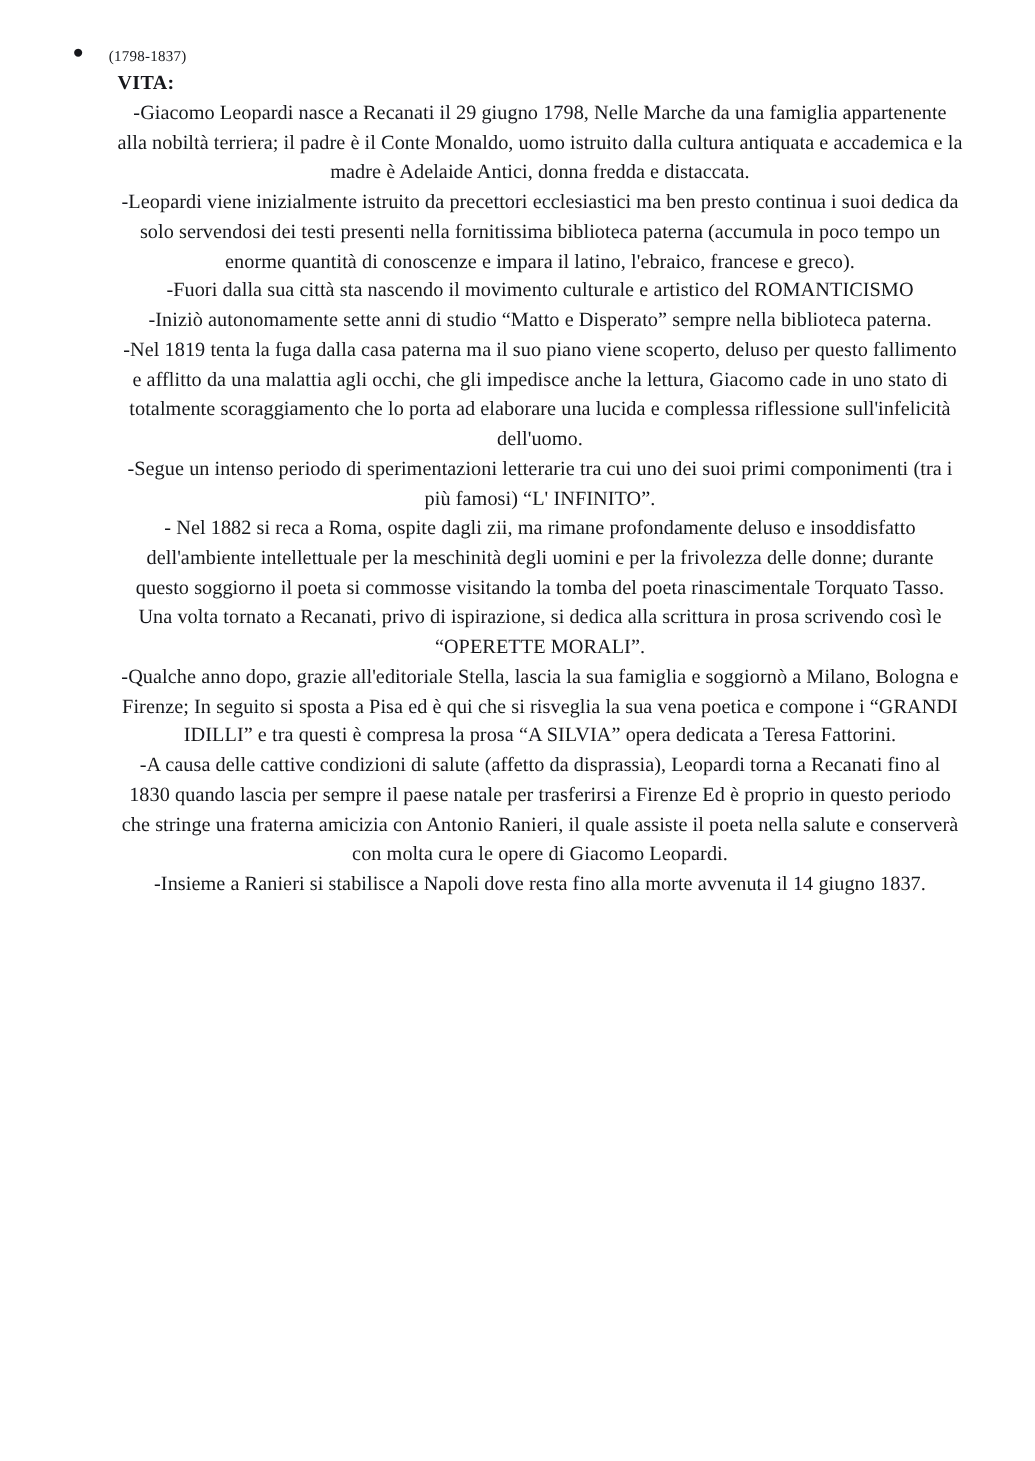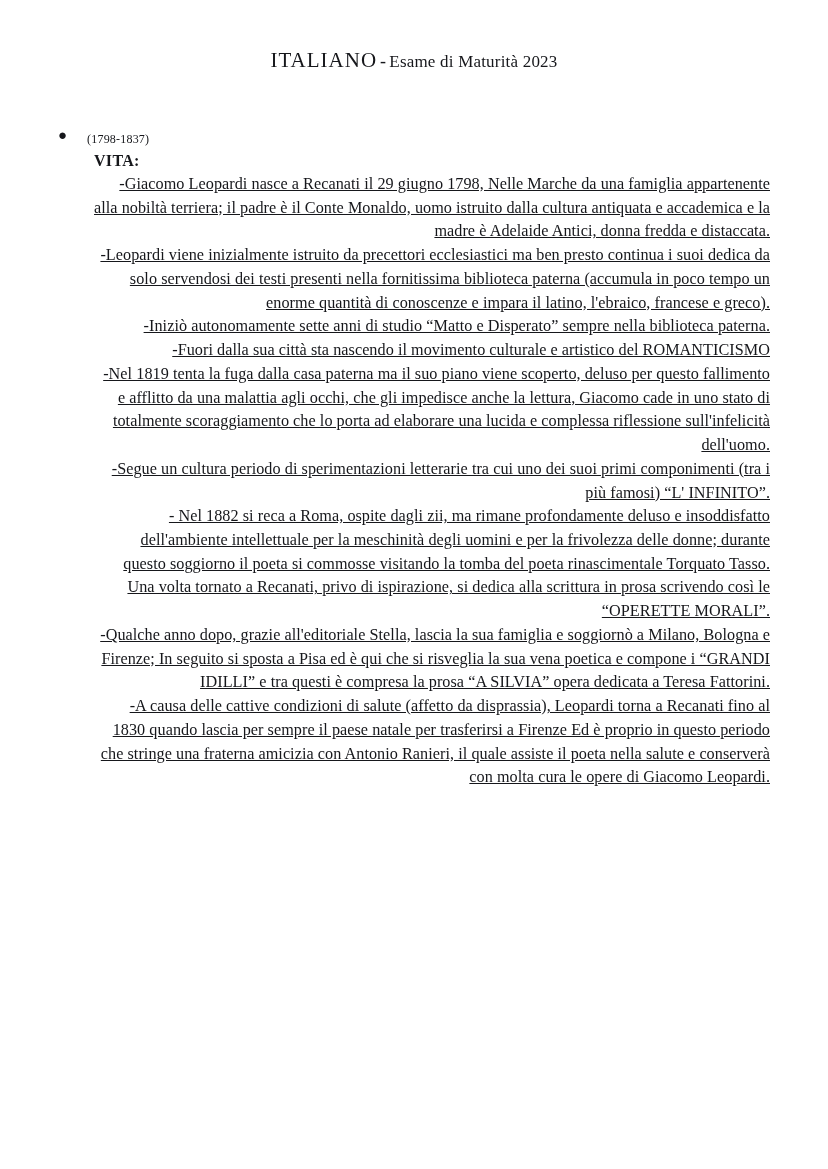--- a/index.html
+++ b/index.html
@@ -70,49 +70,46 @@
   .subheading {
     font-weight: bold;
     font-size: 16px;
     letter-spacing: 0.3px;
     margin-bottom: 3px;
   }
   p.para {
     margin: 0;
     font-size: 16.2px;
     line-height: 1.465;
-    text-align: right;
+    text-align: center;
     letter-spacing: 0.05px;
-    text-decoration: underline;
   }
 </style>
 </head>
 <body>
 
 <div class="page">
 
-  <div class="doc-header">
-    <span class="subject">ITALIANO</span><span class="dash">-</span><span class="exam">Esame di Maturità 2023</span>
-  </div>
 
   <div class="section">
 
     <div class="section-title-row">
       <span class="bullet">●</span>
       <span class="section-years">(1798-1837)</span>
     </div>
 
     <div class="body-block">
       <div class="subheading">VITA:</div>
 
       <p class="para">-Giacomo Leopardi nasce a Recanati il 29 giugno 1798, Nelle Marche da una famiglia appartenente alla nobiltà terriera; il padre è il Conte Monaldo, uomo istruito dalla cultura antiquata e accademica e la madre è Adelaide Antici, donna fredda e distaccata.</p>
       <p class="para">-Leopardi viene inizialmente istruito da precettori ecclesiastici ma ben presto continua i suoi dedica da solo servendosi dei testi presenti nella fornitissima biblioteca paterna (accumula in poco tempo un enorme quantità di conoscenze e impara il latino, l'ebraico, francese e greco).</p>
+      <p class="para">-Fuori dalla sua città sta nascendo il movimento culturale e artistico del ROMANTICISMO</p>
       <p class="para">-Iniziò autonomamente sette anni di studio “Matto e Disperato” sempre nella biblioteca paterna.</p>
-      <p class="para">-Fuori dalla sua città sta nascendo il movimento culturale e artistico del ROMANTICISMO</p>
       <p class="para">-Nel 1819 tenta la fuga  dalla casa paterna ma il suo piano viene scoperto, deluso per questo fallimento e afflitto da una malattia agli occhi, che gli impedisce anche la lettura, Giacomo cade in uno stato di totalmente scoraggiamento che lo porta ad elaborare una lucida e complessa riflessione sull'infelicità dell'uomo.</p>
-      <p class="para">-Segue un cultura periodo di sperimentazioni letterarie tra cui uno dei suoi primi componimenti  (tra i più famosi) “L' INFINITO”.</p>
+      <p class="para">-Segue un intenso periodo di sperimentazioni letterarie tra cui uno dei suoi primi componimenti  (tra i più famosi) “L' INFINITO”.</p>
       <p class="para">- Nel 1882 si reca a Roma, ospite dagli zii, ma rimane profondamente deluso e insoddisfatto dell'ambiente intellettuale per la meschinità degli uomini e per la frivolezza delle donne; durante questo soggiorno il poeta si commosse visitando la tomba del poeta rinascimentale Torquato Tasso.  Una volta tornato a Recanati, privo di ispirazione, si dedica alla scrittura in prosa scrivendo così le “OPERETTE MORALI”.</p>
       <p class="para">-Qualche anno dopo, grazie all'editoriale Stella, lascia la sua famiglia e soggiornò a Milano, Bologna e Firenze; In seguito si sposta a Pisa ed è qui che si risveglia la sua vena poetica e compone i “GRANDI IDILLI” e tra questi è compresa la prosa “A SILVIA” opera dedicata a Teresa Fattorini.</p>
       <p class="para">-A causa delle cattive condizioni di salute (affetto da disprassia), Leopardi torna a Recanati fino al 1830 quando lascia per sempre il paese natale per trasferirsi a  Firenze Ed è proprio in questo periodo che stringe una fraterna amicizia con Antonio Ranieri, il quale assiste il poeta nella salute e conserverà con molta cura le opere di Giacomo Leopardi.</p>
+      <p class="para">-Insieme a Ranieri si stabilisce a Napoli dove resta fino alla morte avvenuta il 14 giugno 1837.</p>
     </div>
 
   </div>
 </div>
 
 </body></html>

